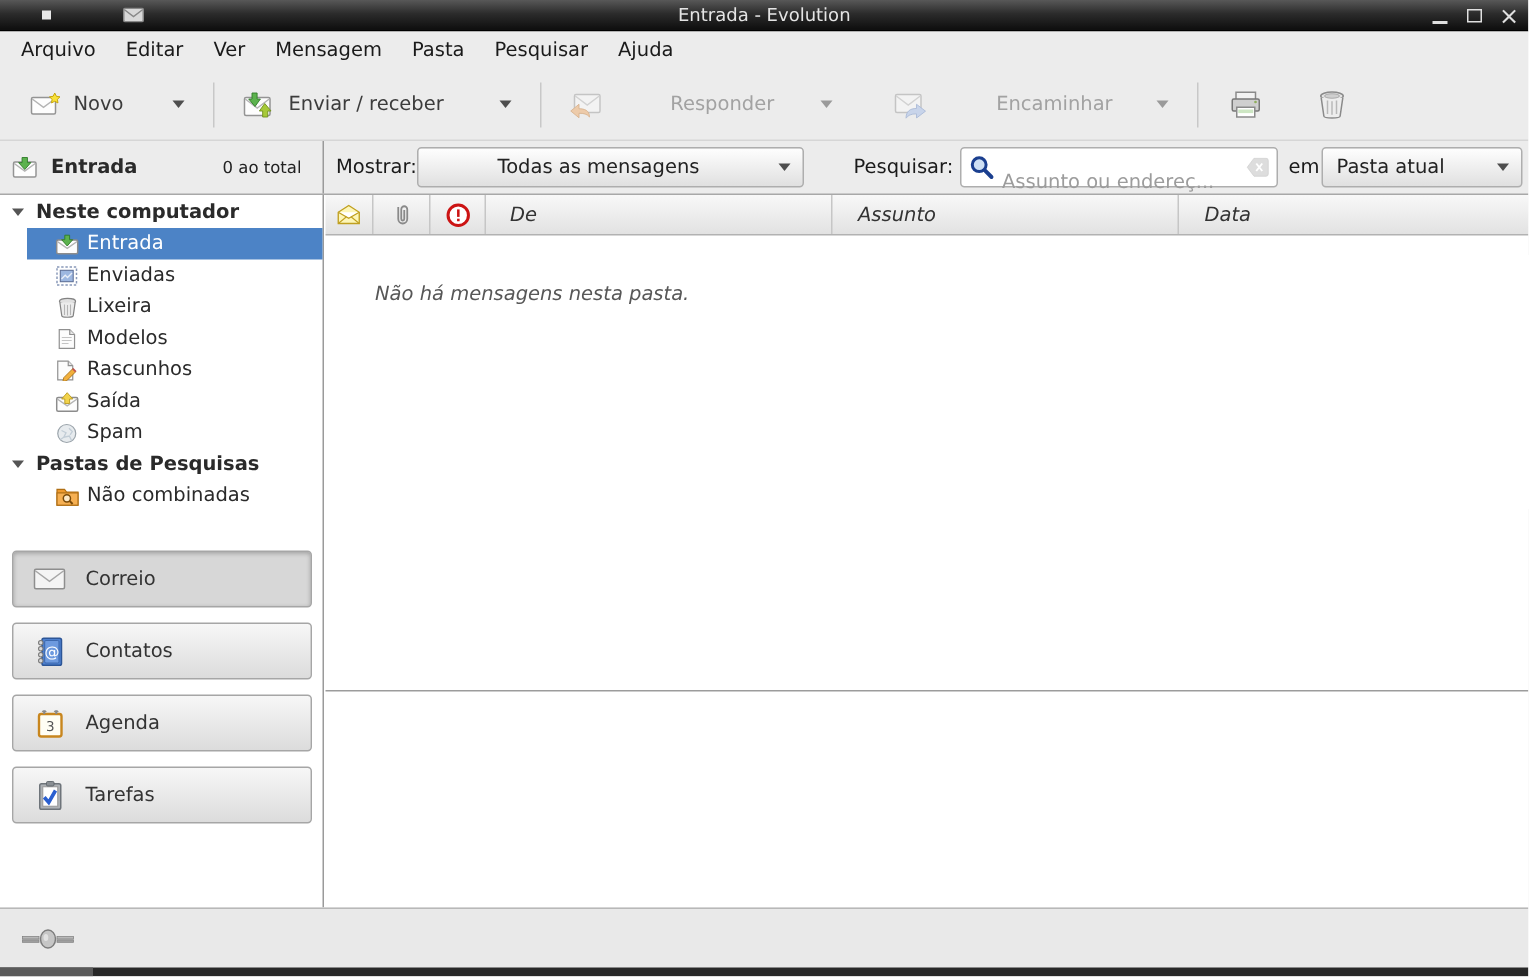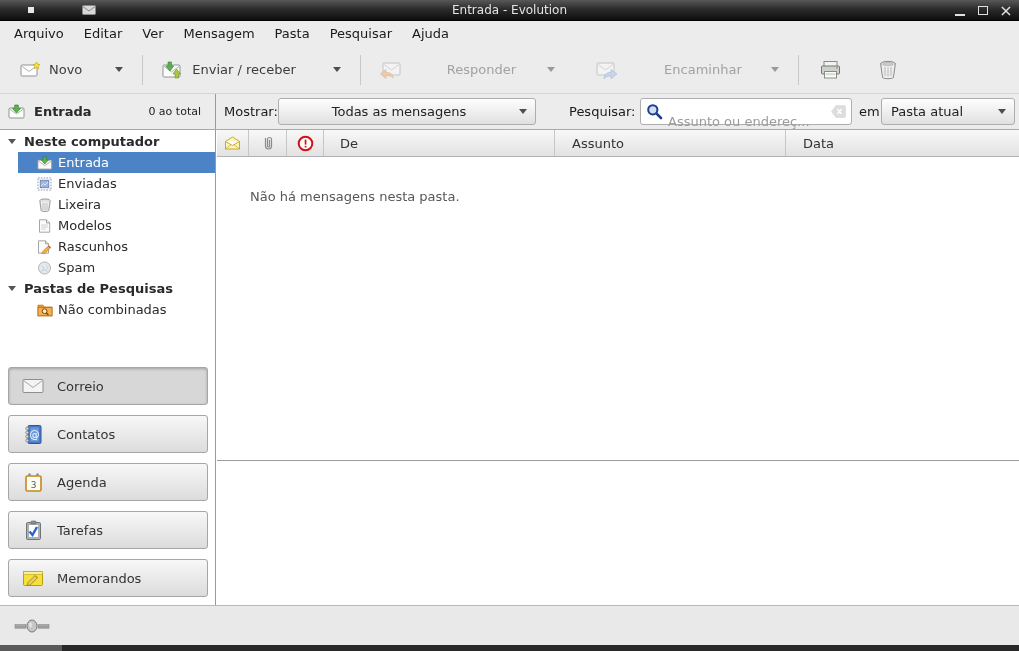--- a/index.html
+++ b/index.html
@@ -64,21 +64,21 @@
   .tree-item .ti-icon { display:flex; width:17px; justify-content:center; }
   .tree-item.selected { margin-left:18px; padding-left:18px; background:#4c83c6; color:#fff; }
 
   .switcher { position:absolute; top:237px; left:8px; right:7px; }
   .sw-btn { height:38px; margin-bottom:10px; border:1px solid #a6a6a6; border-radius:3px;
     background:linear-gradient(#f7f7f7,#dcdcdc); display:flex; align-items:center; color:#333; }
   .sw-btn.active { background:#d7d7d7; box-shadow:inset 0 1px 3px rgba(0,0,0,.25); }
   .sw-icon { width:24px; display:flex; justify-content:center; margin-left:12px; }
   .sw-label { margin-left:12px;text-align:right; }
 
-  .mailview { position:absolute; left:217px; top:0; width:802px; height:475px; background:#fff; }
+  .mailview { position:absolute; left:217px; top:0; width:802px; height:475px; background:#fff;font-style:italic; }
   .list-header { height:27px; display:flex; background:linear-gradient(#f8f8f8,#e2e2e2); border-bottom:1px solid #b2b2b2; }
   .col { border-right:1px solid #c6c6c6; display:flex; align-items:center; height:100%; }
   .col.icon-col { justify-content:center; }
   .c1 { width:32px; } .c2 { width:38px; } .c3 { width:37px; }
   .c-de { width:231px; padding-left:16px; } .c-assunto { width:231px; padding-left:17px; }
   .c-data { flex:1; padding-left:17px; border-right:none; }
   .col-label { color:#333; }
   .empty-msg { position:absolute; left:33px; top:59px; color:#575757; }
   .splitter { position:absolute; left:0; right:0; top:330px; height:1px; background:#9c9c9c; }
 
@@ -316,20 +316,30 @@
             <svg width="15" height="14" viewBox="0 0 15 14">
                 <path d="M1.5 0.8 h7 l3 3 v9.4 h-10z" fill="#fcfcfc" stroke="#909090" stroke-width="0.8"></path>
                 <path d="M8.5 0.8 v3 h3" fill="#e8e8e8" stroke="#909090" stroke-width="0.8"></path>
                 <path d="M5.5 11.8 l6-6 2 2 -6 6 -2.6.6z" fill="#f2b03c" stroke="#a8731a" stroke-width="0.6"></path>
                 <path d="M11.5 5.8 l2 2" stroke="#c25050" stroke-width="1.2"></path>
               </svg>
           </span>
           <span>Rascunhos</span>
         </div>
 
+        <div class="tree-row tree-item">
+          <span class="ti-icon">
+            <svg width="16" height="14" viewBox="0 0 16 14">
+                <rect x="0.8" y="4" width="14" height="9.2" rx="1" fill="#fdfdfd" stroke="#8c8c8c"></rect>
+                <path d="M1.2 5 L7.8 9.6 L14.4 5" fill="none" stroke="#b4b4b4"></path>
+                <path d="M9.4 8 h-3.2 v-3 H4.1 L7.8 0.8 11.5 5 H9.4z" fill="#f2d34c" stroke="#b99a1d" stroke-width="0.6"></path>
+              </svg>
+          </span>
+          <span>Saída</span>
+        </div>
 
         <div class="tree-row tree-item">
           <span class="ti-icon">
             <svg width="15" height="14" viewBox="0 0 15 14">
                 <circle cx="7.5" cy="7" r="6" fill="#e7ebee" stroke="#9ba4ab" stroke-width="0.8"></circle>
                 <path d="M4 5 l3 1.5 -1.5 3 3.7-.8 1.5 3 M5.5 9.5 l-2.2 1.5 M9 3.5 l2.2 2.2 -1.5 2.2" fill="none" stroke="#c2cdd6" stroke-width="0.9"></path>
               </svg>
           </span>
           <span>Spam</span>
         </div>
@@ -390,31 +400,20 @@
         <div class="sw-btn">
           <span class="sw-icon">
             <svg width="21" height="21" viewBox="0 0 21 21">
                 <rect x="3.5" y="2.5" width="14" height="17" rx="1.2" fill="#aeb2b6" stroke="#6e747a"></rect>
                 <rect x="5.5" y="4.5" width="10" height="13" fill="#fff" stroke="#9a9a9a" stroke-width="0.7"></rect>
                 <rect x="8" y="1" width="5" height="3" rx="0.8" fill="#8a8f94" stroke="#5e646a" stroke-width="0.6"></rect>
                 <path d="M6.5 11.5 l3 3.5 4.5-8" fill="none" stroke="#2a5fd0" stroke-width="2.4"></path>
               </svg>
           </span>
           <span class="sw-label">Tarefas</span>
-        </div>
-        <div class="sw-btn">
-          <span class="sw-icon">
-            <svg width="22" height="19" viewBox="0 0 22 19">
-                <rect x="1.5" y="2.5" width="19" height="14" rx="1" fill="#f6e03c" stroke="#b89e10"></rect>
-                <rect x="1.5" y="2.5" width="19" height="3.2" fill="#fbf098" stroke="#b89e10" stroke-width="0.6"></rect>
-                <path d="M6 13.5 l7-7 2.4 2.4 -7 7 -3 .6z" fill="#e9ce58" stroke="#8f7616" stroke-width="0.7"></path>
-                <path d="M13 6.5 l2.4 2.4" stroke="#8f7616" stroke-width="0.7"></path>
-              </svg>
-          </span>
-          <span class="sw-label">Memorandos</span>
         </div>
       </div>
     </div>
 
     <div class="mailview">
       <div class="list-header">
         <div class="col icon-col c1">
           <span>
             <svg width="17" height="14" viewBox="0 0 17 14">
                 <path d="M1.5 5.5 L8.5 1 L15.5 5.5 V13 H1.5z" fill="#fdf6b8" stroke="#c0a020" stroke-width="0.9"></path>

